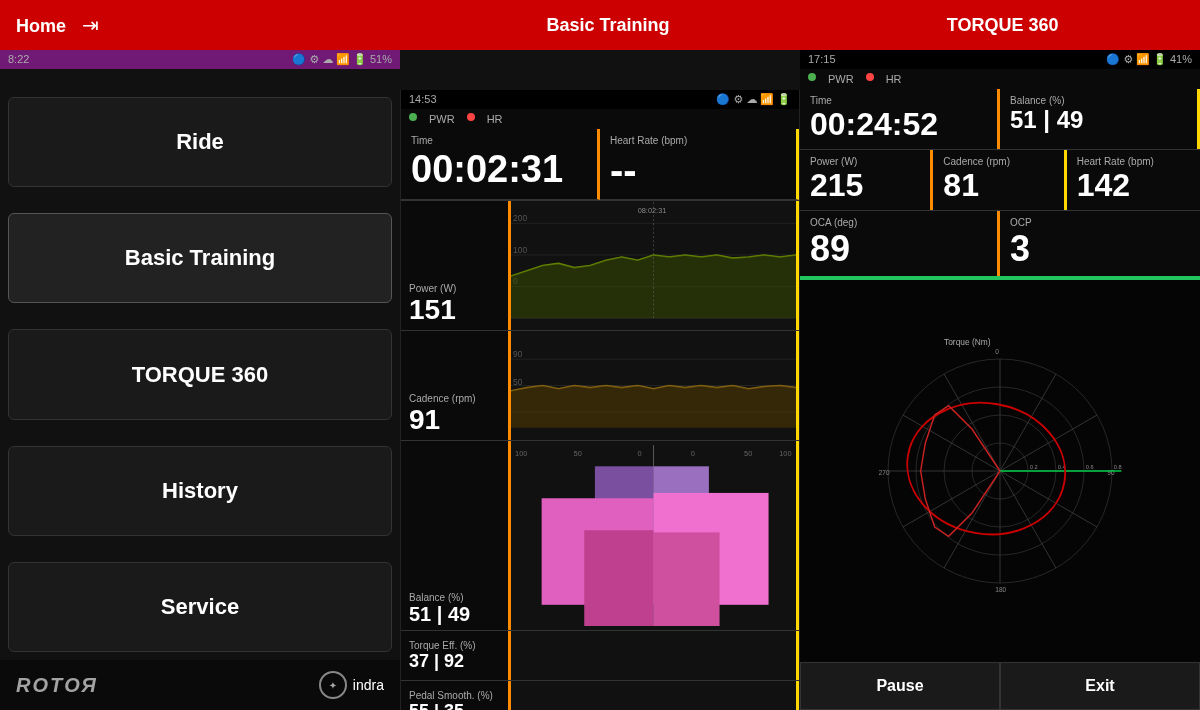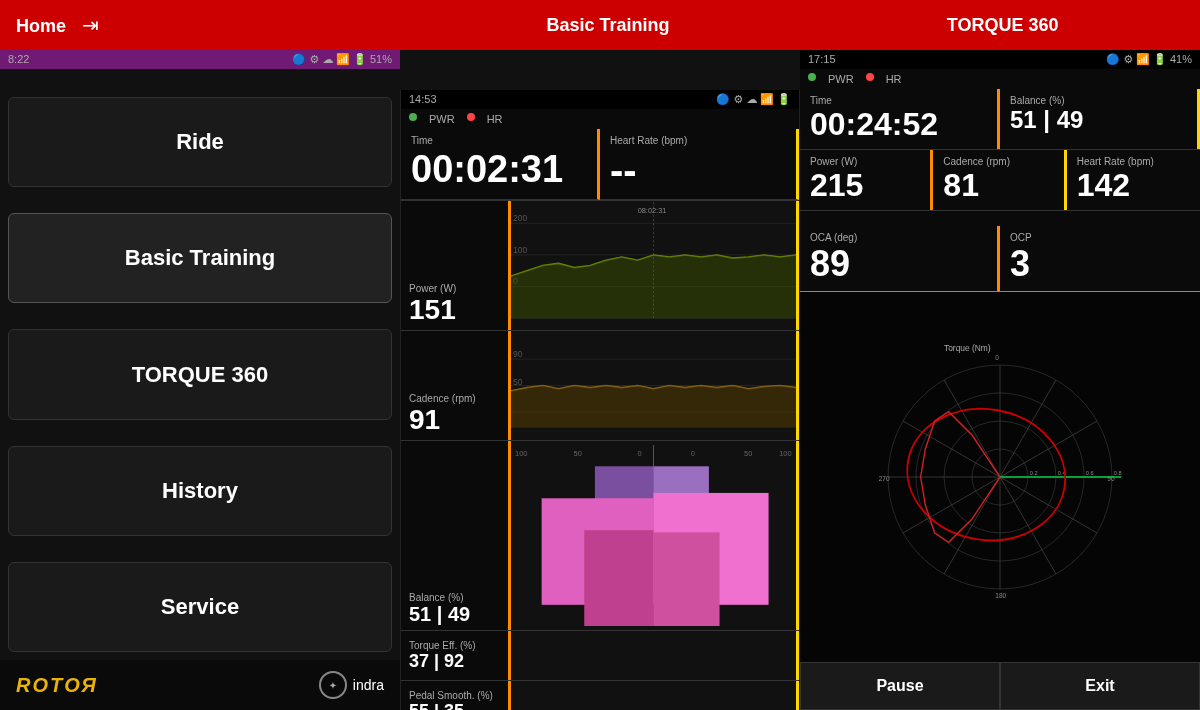--- a/index.html
+++ b/index.html
@@ -88,21 +88,21 @@
     .nav-btn.active { background: #222; border-color: #555; }
     .bottom-logos {
       height: 50px;
       background: #0a0a0a;
       display: flex;
       align-items: center;
       justify-content: space-between;
       padding: 0 16px;
     }
     .rotor-logo {
-      color: #eab308;
+      color: #a3a3a3;
       font-size: 20px;
       font-weight: bold;
       font-style: italic;
       letter-spacing: 2px;
     }
     .indra-logo {
       color: white;
       font-size: 14px;
       display: flex;
       align-items: center;
@@ -473,21 +473,21 @@
       <div class="t-cell" style="border-right:3px solid #FFD700;">
         <div class="t-label">Cadence (rpm)</div>
         <div class="t-value" style="font-size:32px;">81</div>
       </div>
       <div class="t-cell">
         <div class="t-label">Heart Rate (bpm)</div>
         <div class="t-value" style="font-size:32px;">142</div>
       </div>
     </div>
 
-    <div class="torque-row3" style="border-bottom:1px solid #22c55e;margin-top:15px;">
+    <div class="torque-row3" style="border-bottom:4px solid #22c55e;">
       <div class="t-cell" style="border-right:3px solid #FF8C00;">
         <div class="t-label">OCA (deg)</div>
         <div class="t-value" style="font-size:36px;">89</div>
       </div>
       <div class="t-cell">
         <div class="t-label">OCP</div>
         <div class="t-value" style="font-size:36px;">3</div>
       </div>
     </div>
 

